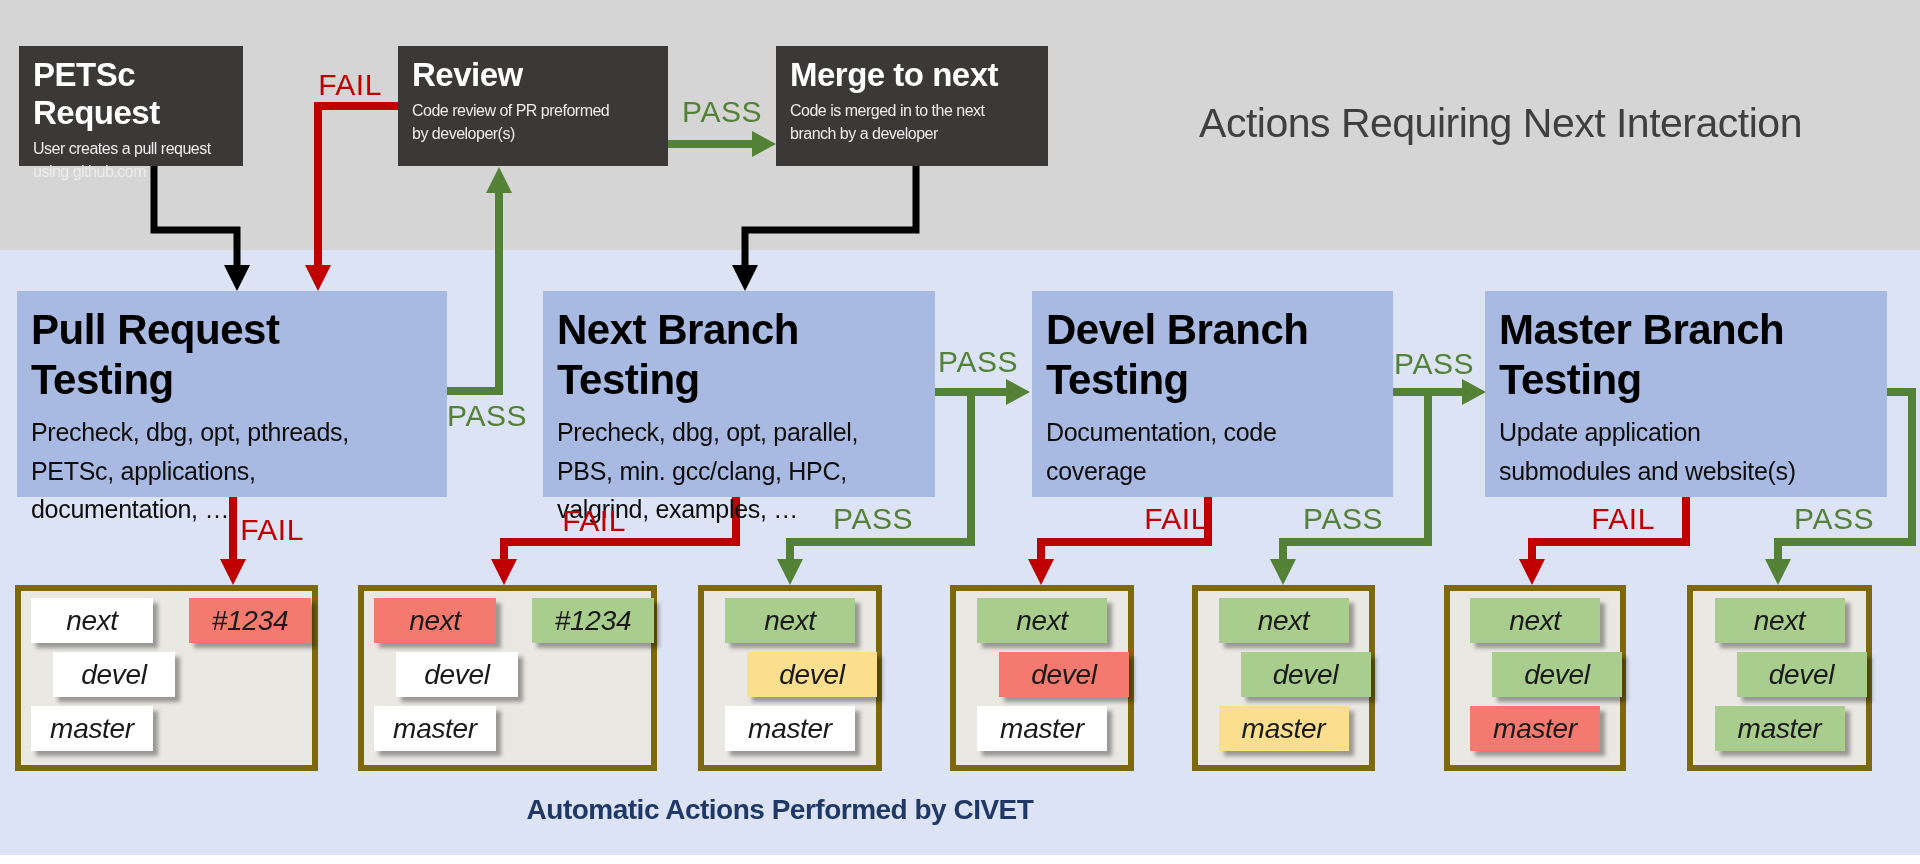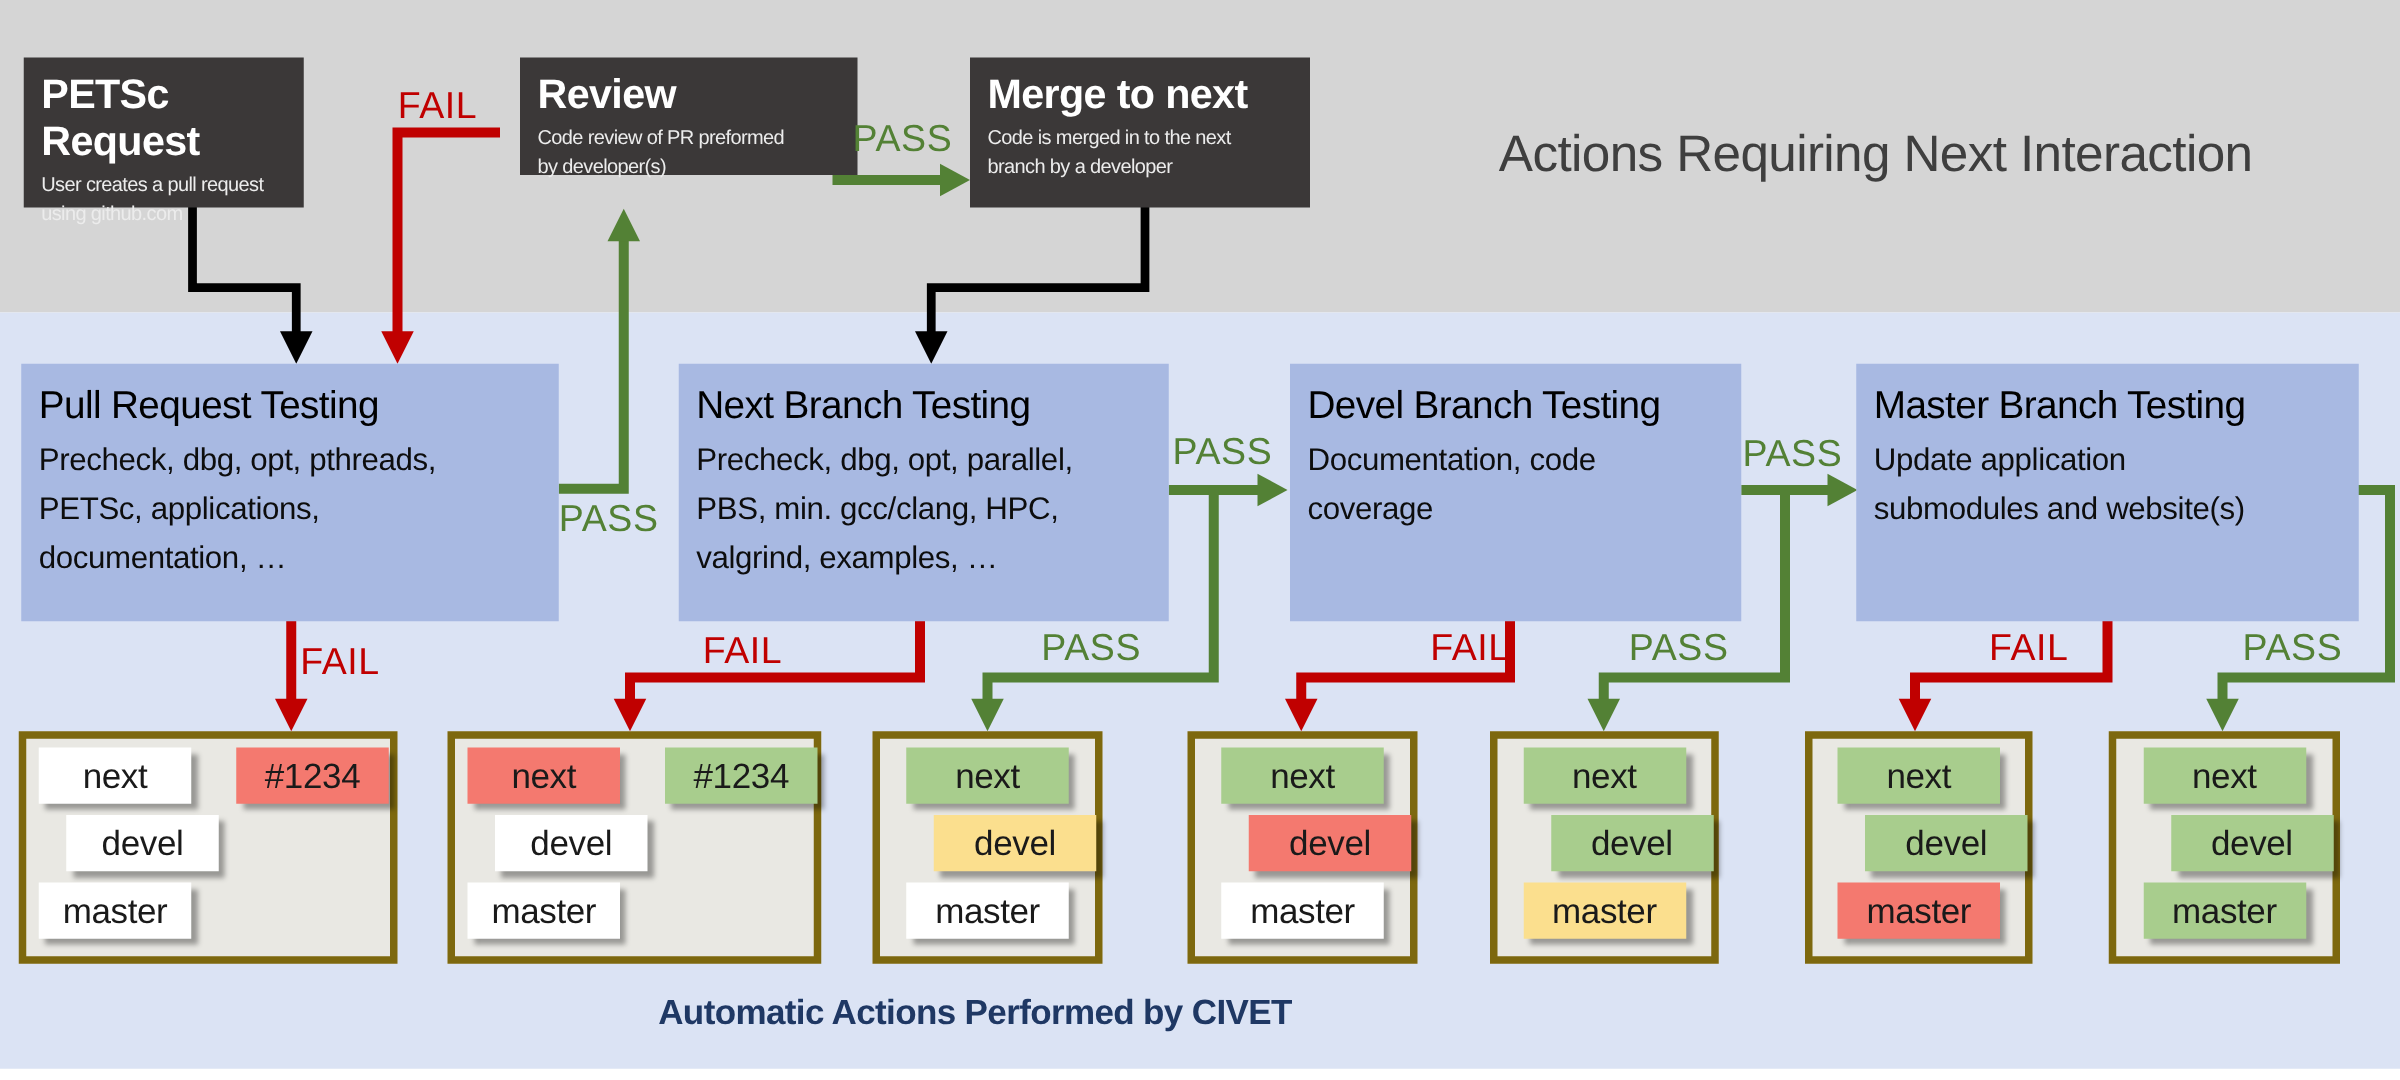--- a/index.html
+++ b/index.html
@@ -29,21 +29,21 @@
   .dark-box h2{margin:0;font-size:33px;font-weight:bold;letter-spacing:-0.5px;line-height:1.15;}
   .dark-box p{
     margin:5px 0 0;font-size:16px;letter-spacing:-0.5px;line-height:1.45;
     color:#ececec;white-space:pre-line;
   }
 
   .test-box{
     position:absolute;top:291px;height:206px;background:#a8b9e2;color:#000;
     padding:14px 14px 0 14px;box-sizing:border-box;
   }
-  .test-box h2{margin:0;font-size:31px;font-weight:normal;letter-spacing:-0.5px;line-height:1.2;}
+  .test-box h2{margin:0;font-size:42px;font-weight:bold;letter-spacing:-0.5px;line-height:1.2;}
   .test-box p{
     margin:7px 0 0;font-size:25px;letter-spacing:-0.3px;line-height:1.55;
     color:#0d0d0d;white-space:pre-line;
   }
 
   .flow-label{
     position:absolute;transform:translate(-50%,-50%);
     font-size:30px;letter-spacing:0.5px;white-space:nowrap;
   }
   .flow-label.fail{color:var(--fail,#c00000);}
@@ -51,20 +51,21 @@
 
   .status-box{
     position:absolute;top:585px;height:186px;box-sizing:border-box;
     background:#e9e8e3;border:6px solid #7d680e;
   }
   .chip{
     position:absolute;height:45px;display:flex;align-items:center;justify-content:center;
     font-size:28px;color:#1a1a1a;letter-spacing:-0.3px;
     box-shadow:5px 5px 4px rgba(0,0,0,0.35);
     background:#fff;
+    font-style:italic;
   }
   .chip.r0{top:7px;}  .chip.r1{top:61px;margin-left:22px;}  .chip.r2{top:115px;}
   .chip.c1{left:10px;width:122px;}
   .chip.c2{left:168px;width:122px;}
   .chip.center{left:50%;transform:translateX(-50%);width:130px;}
 
   svg.arrows{position:absolute;left:0;top:0;}
   .stroke-human{stroke:var(--human,#000);fill:none;stroke-width:7;}
   .stroke-fail{stroke:var(--fail,#c00000);fill:none;stroke-width:8;}
   .stroke-pass{stroke:var(--pass,#538135);fill:none;stroke-width:8;}
@@ -152,21 +153,21 @@
     <polyline class="stroke-fail" points="1686,494 1686,542 1532,542 1532,561"></polyline>
     <polygon class="fill-fail" points="1519,559 1545,559 1532,585"></polygon>
   </g>
 </svg>
 
 <div class="dark-box" style="left:19px;top:46px;width:224px;height:120px">
   <h2>PETSc Request</h2>
   <p>User creates a pull request
 using github.com</p>
 </div>
-<div class="dark-box" style="left:416px;top:46px;width:270px;height:94px">
+<div class="dark-box" style="left:398px;top:46px;width:270px;height:120px">
   <h2>Review</h2>
   <p>Code review of PR preformed
 by developer(s)</p>
 </div>
 <div class="dark-box" style="left:776px;top:46px;width:272px;height:120px">
   <h2>Merge to next</h2>
   <p>Code is merged in to the next
 branch by a developer</p>
 </div>
 

